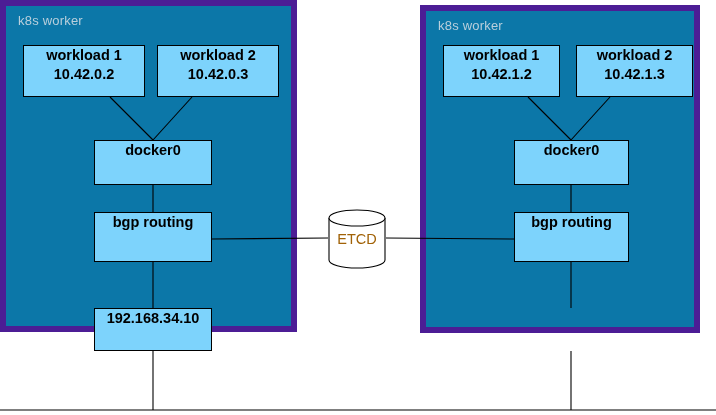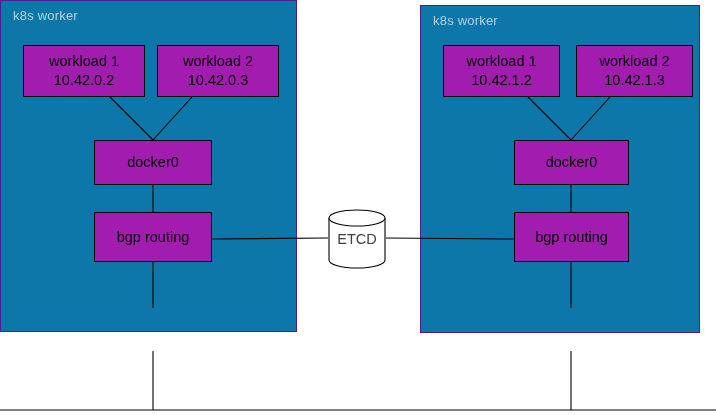--- a/index.html
+++ b/index.html
@@ -19,64 +19,65 @@
     position: absolute;
     left: 0;
     top: 0;
     width: 716px;
     height: 415px;
     pointer-events: none;
   }
   .zone {
     position: absolute;
     background: #0C77A8;
-    border: 1px solid #4c1d95;
+    border: 6px solid #4c1d95;
     box-sizing: border-box;
   }
   .zone-label {
     position: absolute;
     left: 12px;
     top: 7px;
     font-size: 13px;
     color: #b9cfdc;
     letter-spacing: 0.2px;
     white-space: nowrap;
   }
   .node {
     position: absolute;
-    background: #a21caf;
+    background: #7dd3fc;
     border: 1px solid #000000;
     box-sizing: border-box;
     display: flex;
     flex-direction: column;
     align-items: center;
-    justify-content: center;
+    justify-content: flex-start;
     color: #000000;
     font-size: 14.5px;
     line-height: 1.28;
     text-align: center;
     z-index: 5;
+    font-weight: bold;
   }
   .node .ln { display: block; white-space: nowrap; }
   .etcd {
     position: absolute;
     z-index: 6;
   }
   .etcd svg { display: block; }
   .etcd-label {
     position: absolute;
     left: 0;
     top: 0;
     width: 100%;
     height: 100%;
     display: flex;
     align-items: center;
     justify-content: center;
     font-size: 14.5px;
-    color: #404040;
+    color: #a16207;
     pointer-events: none;
   }
 </style>
 </head>
 <body>
 
 <div id="stage">
 
   <div class="zone" id="zone-0" style="left: 0px; top: 0px; width: 297px; height: 332px; background: rgb(12, 119, 168);">
     <span class="zone-label">k8s worker</span>
@@ -114,20 +115,23 @@
   <div class="node" id="node-1" style="left: 157px; top: 45px; width: 122px; height: 52px;">
     <span class="ln">workload 2</span>
     <span class="ln">10.42.0.3</span>
   </div>
   <div class="node" id="node-2" style="left: 94px; top: 140px; width: 118px; height: 45px;">
     <span class="ln">docker0</span>
   </div>
   <div class="node" id="node-3" style="left: 94px; top: 212px; width: 118px; height: 50px;">
     <span class="ln">bgp routing</span>
   </div>
+  <div class="node" id="node-4" style="left: 94px; top: 308px; width: 118px; height: 43px;">
+    <span class="ln">192.168.34.10</span>
+  </div>
 
   <div class="node" id="node-5" style="left: 443px; top: 45px; width: 117px; height: 52px;">
     <span class="ln">workload 1</span>
     <span class="ln">10.42.1.2</span>
   </div>
   <div class="node" id="node-6" style="left: 576px; top: 45px; width: 117px; height: 52px;">
     <span class="ln">workload 2</span>
     <span class="ln">10.42.1.3</span>
   </div>
   <div class="node" id="node-7" style="left: 514px; top: 140px; width: 115px; height: 45px;">

